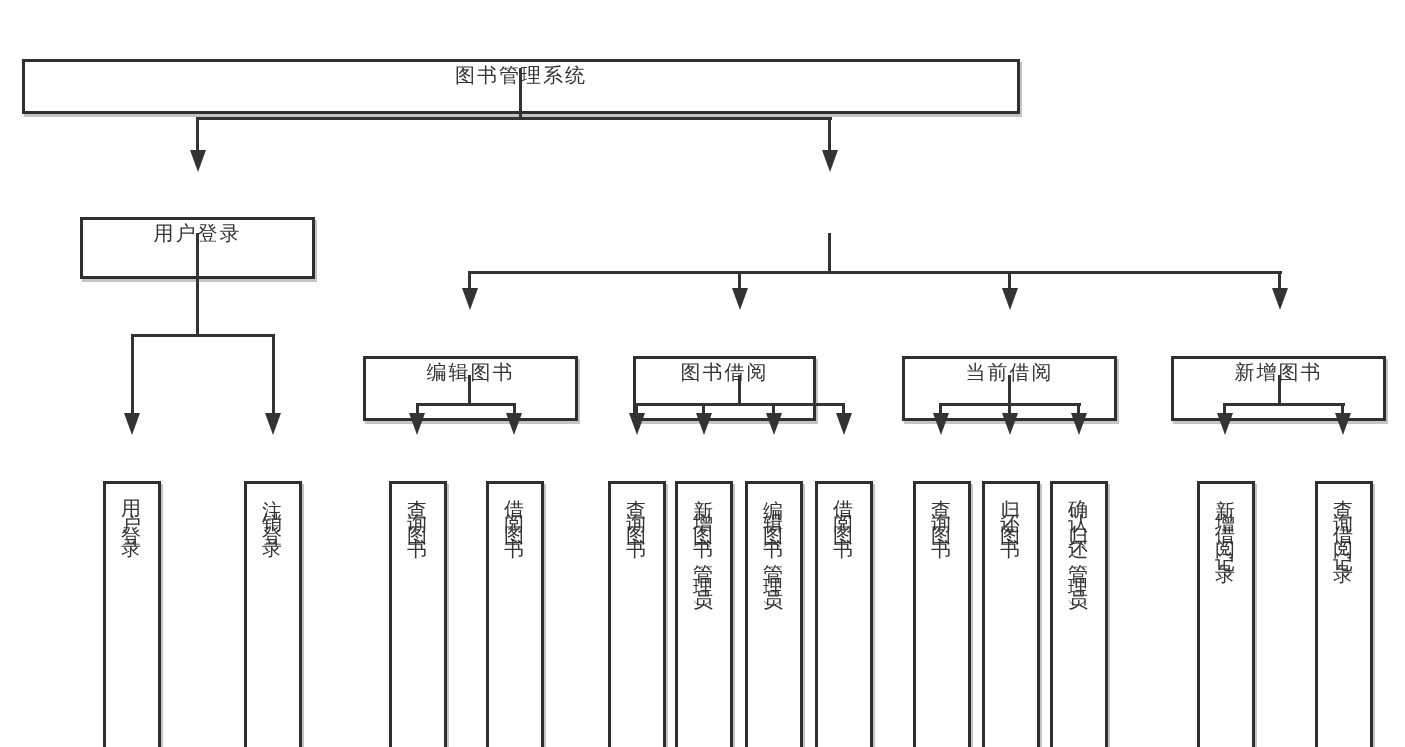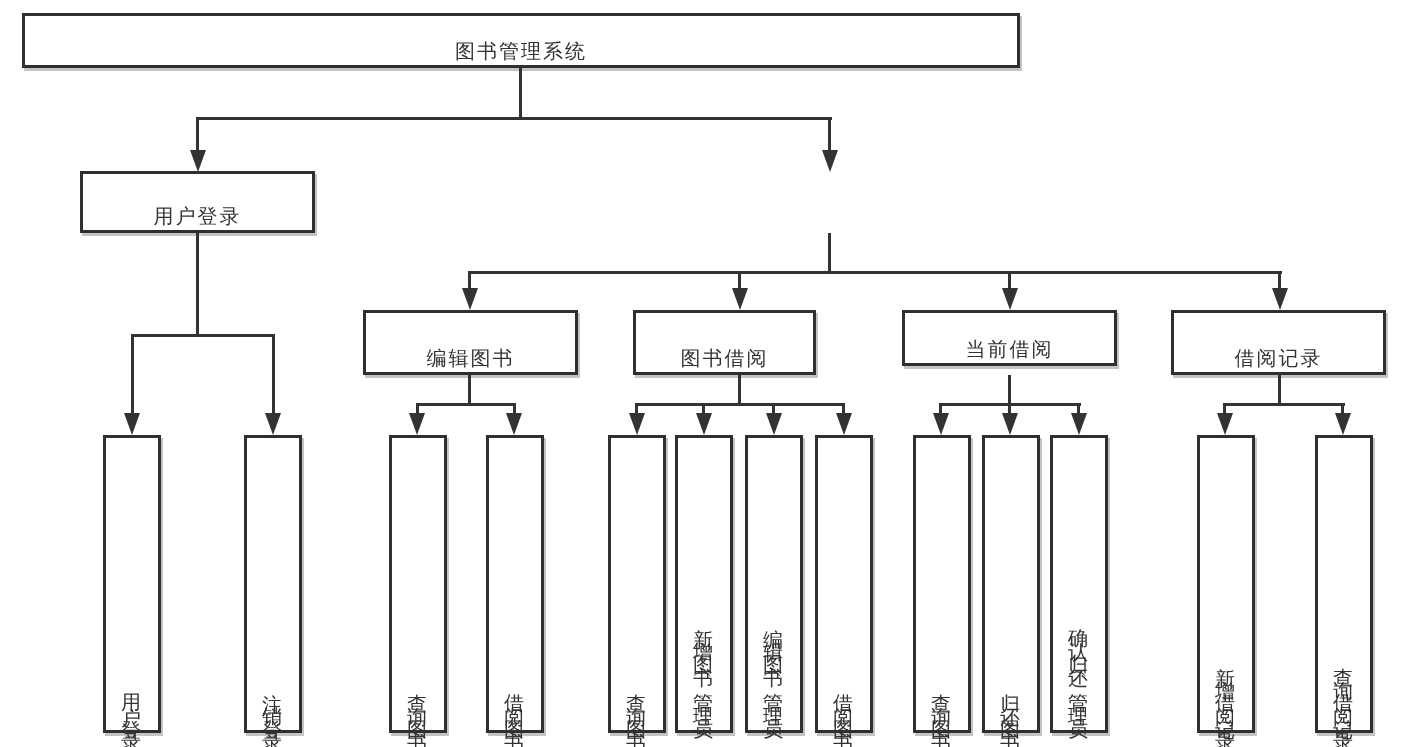--- a/index.html
+++ b/index.html
@@ -19,23 +19,24 @@
     font-family: "Liberation Sans", "DejaVu Sans", sans-serif;
     overflow: hidden;
   }
   .box {
     position: absolute;
     box-sizing: border-box;
     background: var(--bg);
     border: 3px solid var(--border);
     box-shadow: 2px 3px 0 var(--shadow);
     display: flex;
-    align-items: flex-end;
+    align-items: flex-start;
     justify-content: center;
     color: var(--text);
+    margin-top: 46px;
   }
   .hlabel {
     font-size: 20px;
     letter-spacing: 2px;
     color: var(--text);
     white-space: nowrap;
   }
   .vlabel {
     writing-mode: vertical-rl;
     text-orientation: mixed;
@@ -100,25 +101,25 @@
   <div class="ar" style="left:1002px;top:288px"></div>
   <div class="v" style="left:1278px;top:271px;height:19px"></div>
   <div class="ar" style="left:1272px;top:288px"></div>
 
   <div class="box" style="left:363px;top:310px;width:215px;height:65px">
     <span class="hlabel">编辑图书</span>
   </div>
   <div class="box" style="left:633px;top:310px;width:183px;height:65px">
     <span class="hlabel">图书借阅</span>
   </div>
-  <div class="box" style="left:902px;top:310px;width:215px;height:56px">
+  <div class="box" style="left:902px;top:310px;width:215px;height:65px">
     <span class="hlabel">当前借阅</span>
   </div>
   <div class="box" style="left:1171px;top:310px;width:215px;height:65px">
-    <span class="hlabel">借阅记录</span>
+    <span class="hlabel">新增图书</span>
   </div>
 
   <div class="v" style="left:468px;top:375px;height:31px"></div>
   <div class="h" style="left:416px;top:403px;width:100px"></div>
   <div class="v" style="left:416px;top:403px;height:12px"></div>
   <div class="ar" style="left:409px;top:413px"></div>
   <div class="v" style="left:513px;top:403px;height:12px"></div>
   <div class="ar" style="left:506px;top:413px"></div>
 
   <div class="v" style="left:738px;top:375px;height:31px"></div>

